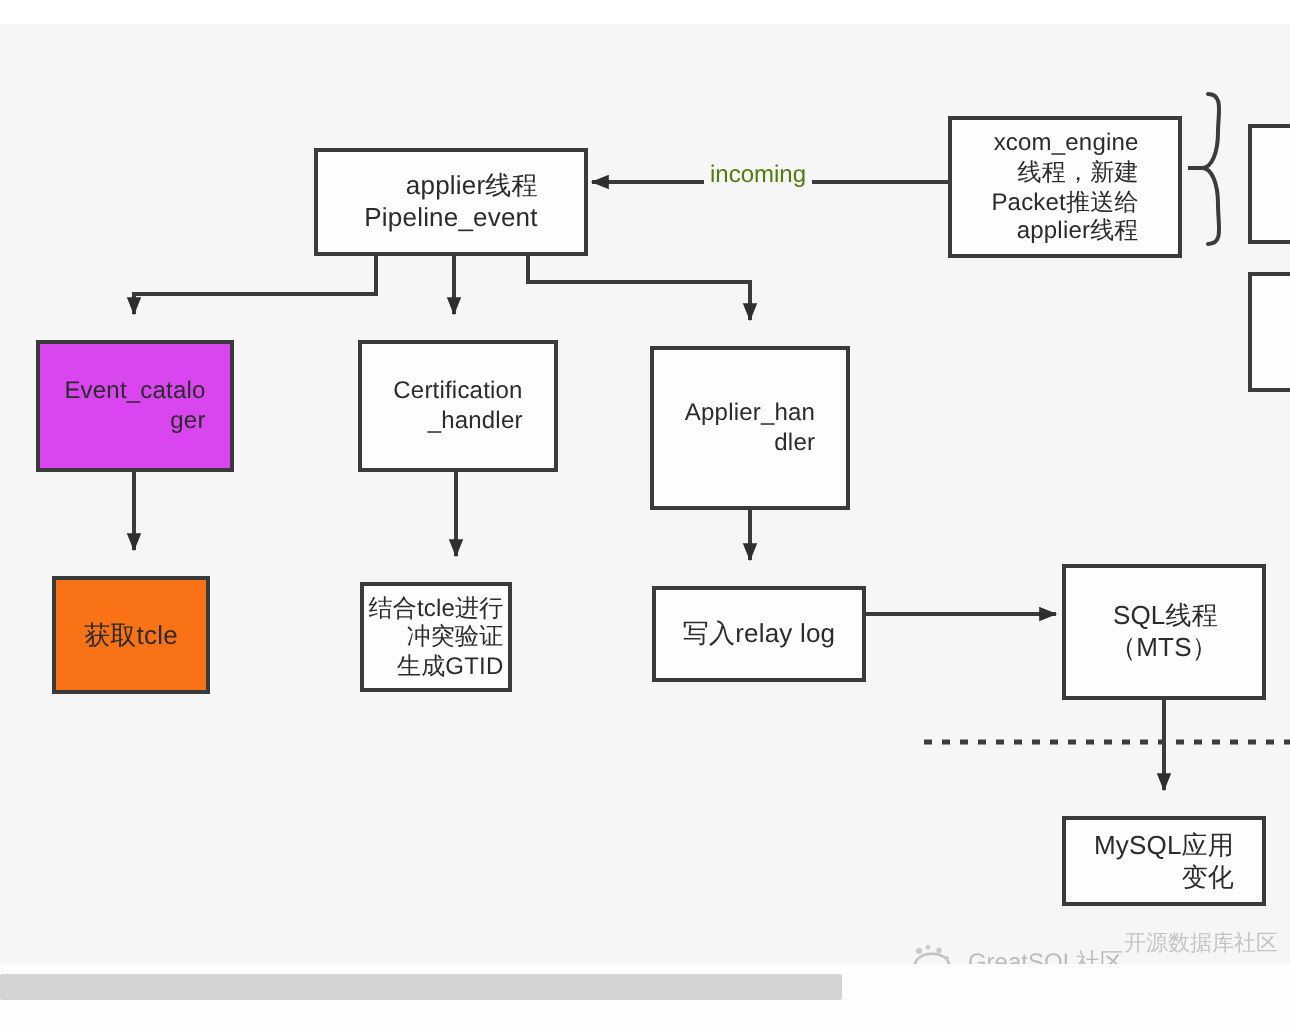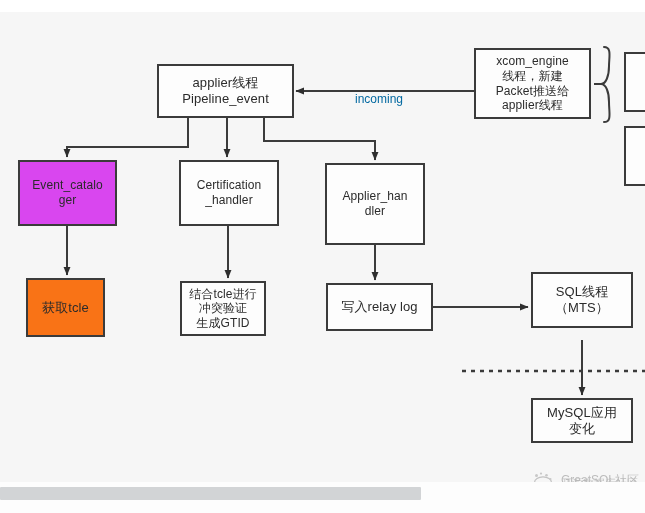--- a/index.html
+++ b/index.html
@@ -42,41 +42,41 @@
 
   
   .node {
     position: absolute;
     box-sizing: border-box;
     background: #fdfdfd;
     border: 2px solid #3b3b3b;
     display: flex;
     align-items: center;
     justify-content: center;
-    text-align: center;
+    text-align: right;
     color: #2b2b2b;
     line-height: 1.22;
     white-space: pre-line;
     letter-spacing: .1px;
+    margin-top: 10px;
   }
 
   
   .node.clipped {
     border-right: none;
     background: #fdfdfd;
   }
 
   
   .edge-label {
     position: absolute;
     background: #f6f6f6;
-    color: #0369a1;
+    color: #4d7c0f;
     padding: 0 3px;
     white-space: nowrap;
-    margin-top: 12px;
   }
 
   
   #scrollbar-track {
     position: absolute;
     left: 0;
     bottom: 0;
     width: 645px;
     height: 31px;
     background: #fdfdfd;
@@ -99,21 +99,21 @@
     align-items: center;
     gap: 3px;
     opacity: .42;
     color: #6b6b6b;
     font-size: 12px;
     white-space: nowrap;
     user-select: none;
   }
   #watermark .wm-stack {
     display: flex;
-    flex-direction: column;
+    flex-direction: row;
     line-height: 1.0;
   }
   #watermark .wm-sub {
     font-size: 11px;
     margin-top: -8px;
     opacity: .85;
   }
 </style>
 </head>
 <body>
@@ -167,25 +167,25 @@
 线程，新建
 Packet推送给
 applier线程</div>
   <div class="node" style="left: 18px; top: 160px; width: 99px; height: 66px; font-size: 12px; background: #d946ef; border-color: rgb(59, 59, 59);">Event_catalo
 ger</div>
   <div class="node" style="left: 179px; top: 160px; width: 100px; height: 66px; font-size: 12px; background: rgb(253, 253, 253); border-color: rgb(59, 59, 59);">Certification
 _handler</div>
   <div class="node" style="left: 325px; top: 163px; width: 100px; height: 82px; font-size: 12px; background: rgb(253, 253, 253); border-color: rgb(59, 59, 59);">Applier_han
 dler</div>
   <div class="node" style="left: 26px; top: 278px; width: 79px; height: 59px; font-size: 13px; background: #f97316; border-color: rgb(59, 59, 59);">获取tcle</div>
-  <div class="node" style="left: 180px; top: 281px; width: 86px; height: 55px; font-size: 12px; background: rgb(253, 253, 253); border-color: rgb(59, 59, 59);">结合tcle进行
+  <div class="node" style="left: 180px; top: 281px; width: 76px; height: 55px; font-size: 12px; background: rgb(253, 253, 253); border-color: rgb(59, 59, 59);">结合tcle进行
 冲突验证
 生成GTID</div>
   <div class="node" style="left: 326px; top: 283px; width: 107px; height: 48px; font-size: 13px; background: rgb(253, 253, 253); border-color: rgb(59, 59, 59);">写入relay log</div>
-  <div class="node" style="left: 531px; top: 272px; width: 102px; height: 56px; font-size: 13px; background: rgb(253, 253, 253); border-color: rgb(59, 59, 59);">SQL线程
+  <div class="node" style="left: 531px; top: 272px; width: 102px; height: 68px; font-size: 13px; background: rgb(253, 253, 253); border-color: rgb(59, 59, 59);">SQL线程
 （MTS）</div>
   <div class="node" style="left: 531px; top: 398px; width: 102px; height: 45px; font-size: 13px; background: rgb(253, 253, 253); border-color: rgb(59, 59, 59);">MySQL应用
 变化</div>
   <div class="node clipped" style="left: 624px; top: 52px; width: 28px; height: 60px; font-size: 12px; background: rgb(253, 253, 253); border-color: rgb(59, 59, 59);"></div>
   <div class="node clipped" style="left: 624px; top: 126px; width: 28px; height: 60px; font-size: 12px; background: rgb(253, 253, 253); border-color: rgb(59, 59, 59);"></div>
 
   <div class="edge-label" style="left: 352px; top: 80px; font-size: 12px; background: rgb(246, 246, 246);">incoming</div>
 
   <div id="watermark">
     <svg width="26" height="20" viewBox="0 0 26 20">

